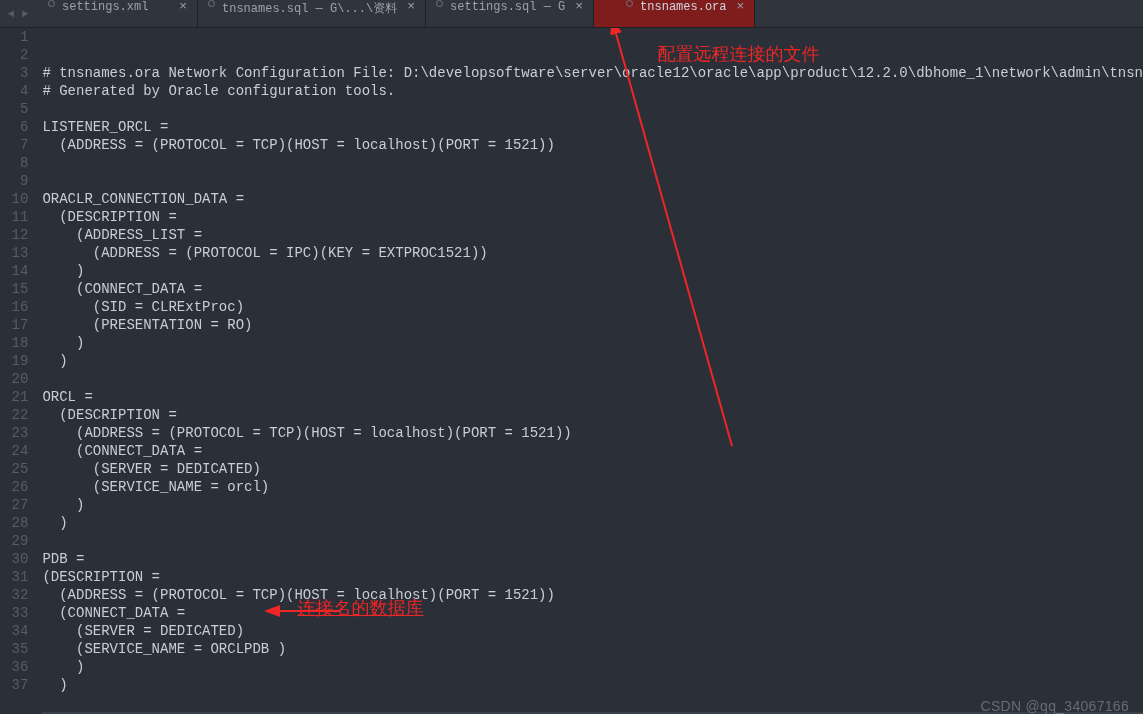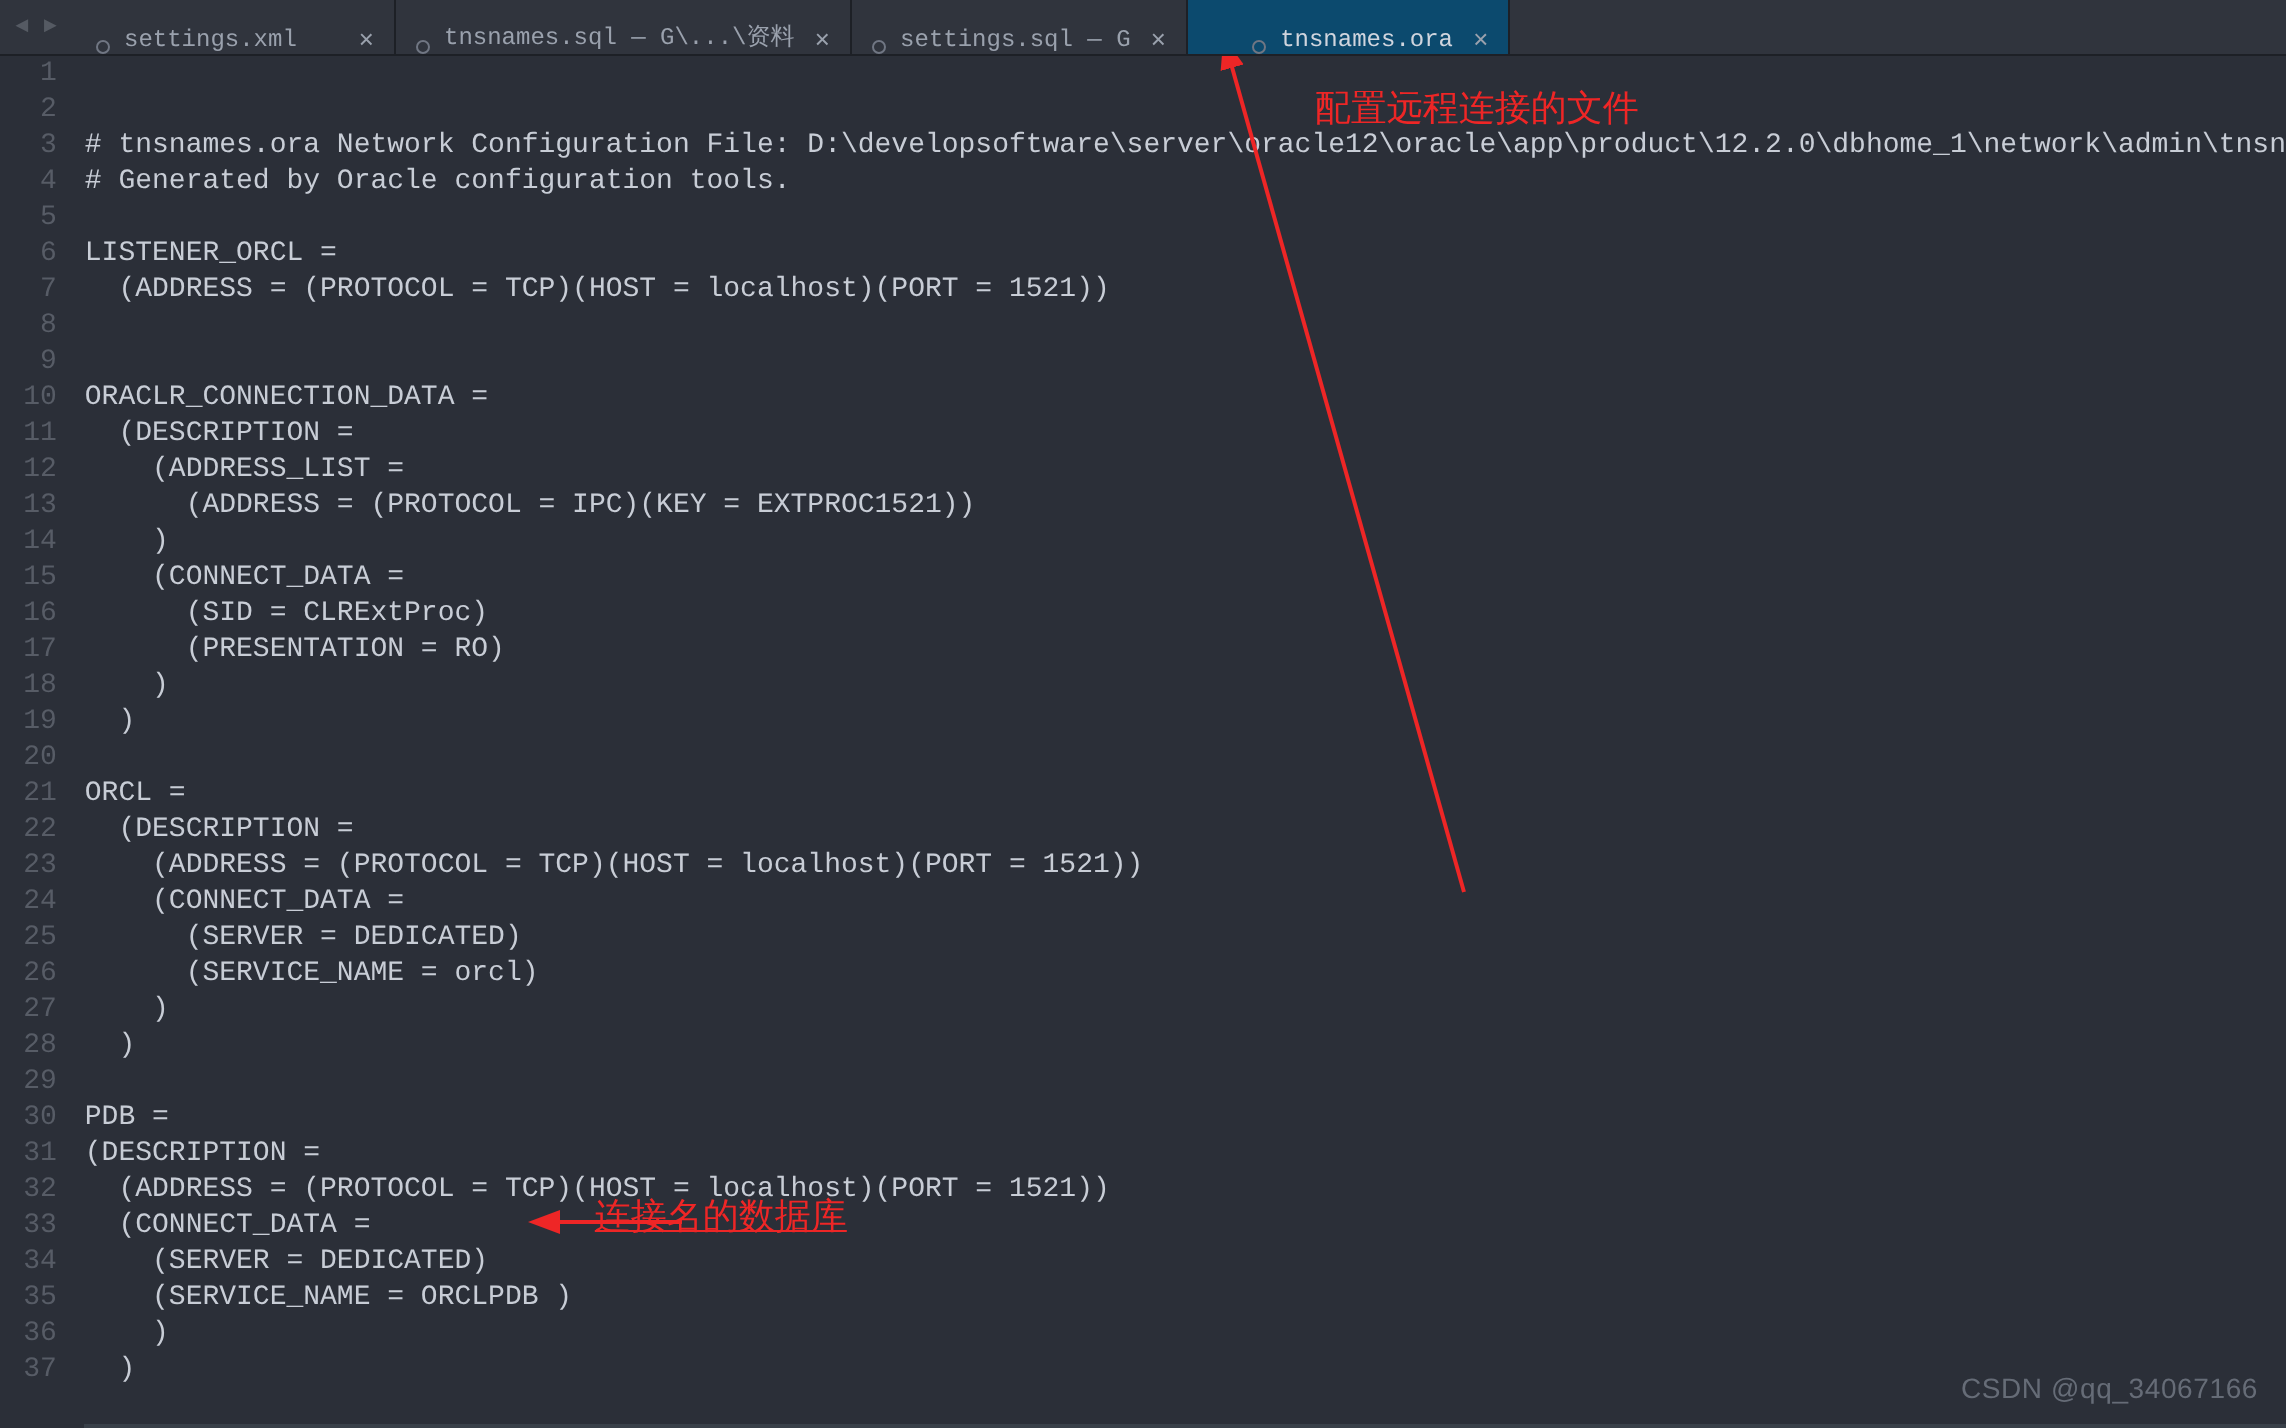--- a/index.html
+++ b/index.html
@@ -3,40 +3,40 @@
 <meta charset="utf-8">
 <style>
   * { margin:0; padding:0; box-sizing:border-box; }
   html,body { width:1143px; height:714px; background:#2b2f38; font-family:Consolas,"Courier New",monospace; font-size:13px; color:#b8bec9; overflow:hidden; position:relative; }
 
   
   .tabbar { height:28px; background:#30343d; display:flex; align-items:stretch; border-bottom:1px solid #1d2026; }
   .navbtn-group { display:flex; align-items:center; padding:0 6px 0 4px; color:#9aa1ad; font-size:11px; }
   .navbtn { width:14px; text-align:center; cursor:pointer; color:#9aa1ad; }
   .navbtn.dim { color:#555a63; }
-  .tab { display:flex; align-items:flex-end; min-width:160px; padding:0 10px; border-right:1px solid #1d2026; font-size:12px; color:#9aa1ad; position:relative; }
-  .tab.active { background:#0c4a6e; color:#d0d5de;padding-left:32px; }
+  .tab { display:flex; align-items:flex-start; min-width:160px; padding:0 10px; border-right:1px solid #1d2026; font-size:12px; color:#9aa1ad; position:relative; }
+  .tab.active { background:#7f1d1d; color:#d0d5de;padding-left:32px; }
   .tab .dot { width:7px; height:7px; border-radius:50%; border:1px solid #707683; margin-right:7px; flex-shrink:0; }
   .tab .lbl { flex:1; white-space:nowrap; overflow:hidden; text-overflow:ellipsis; }
   .tab .x { margin-left:10px; color:#9aa1ad; font-size:13px; line-height:1; }
 
   
   .editor { position:absolute; top:28px; bottom:0; left:0; right:0; display:flex; font-size:14px; line-height:18px; white-space:pre; }
   .gutter { width:44px; background:#2b2f38; color:#575c66; text-align:right; padding-right:14px; user-select:none; }
   .gutter .ln { height:18px; }
   .code { flex:1; position:relative; color:#c8cdd6; }
   .code-inner { position:relative; }
   .codeline { height:18px; }
   .codeline.current { background:#394049; }
 
   
   .annot { position:absolute; color:#ee2626; font-family:"Microsoft YaHei",sans-serif; font-size:18px; }
   svg.overlay { position:absolute; top:0; left:0; pointer-events:none; }
 
-  .watermark { position:absolute; right:14px; bottom:12px; color:#666c77; font-size:14px; font-family:Arial,sans-serif; letter-spacing:0.3px; }
+  .watermark { position:absolute; right:14px; bottom:0; color:#666c77; font-size:14px; font-family:Arial,sans-serif; letter-spacing:0.3px; }
 </style>
 </head>
 <body>
 
 <div class="tabbar">
   <div class="navbtn-group">
     <span class="navbtn dim">◄</span>
     <span class="navbtn dim">►</span>
   </div>
   <div class="tab">

